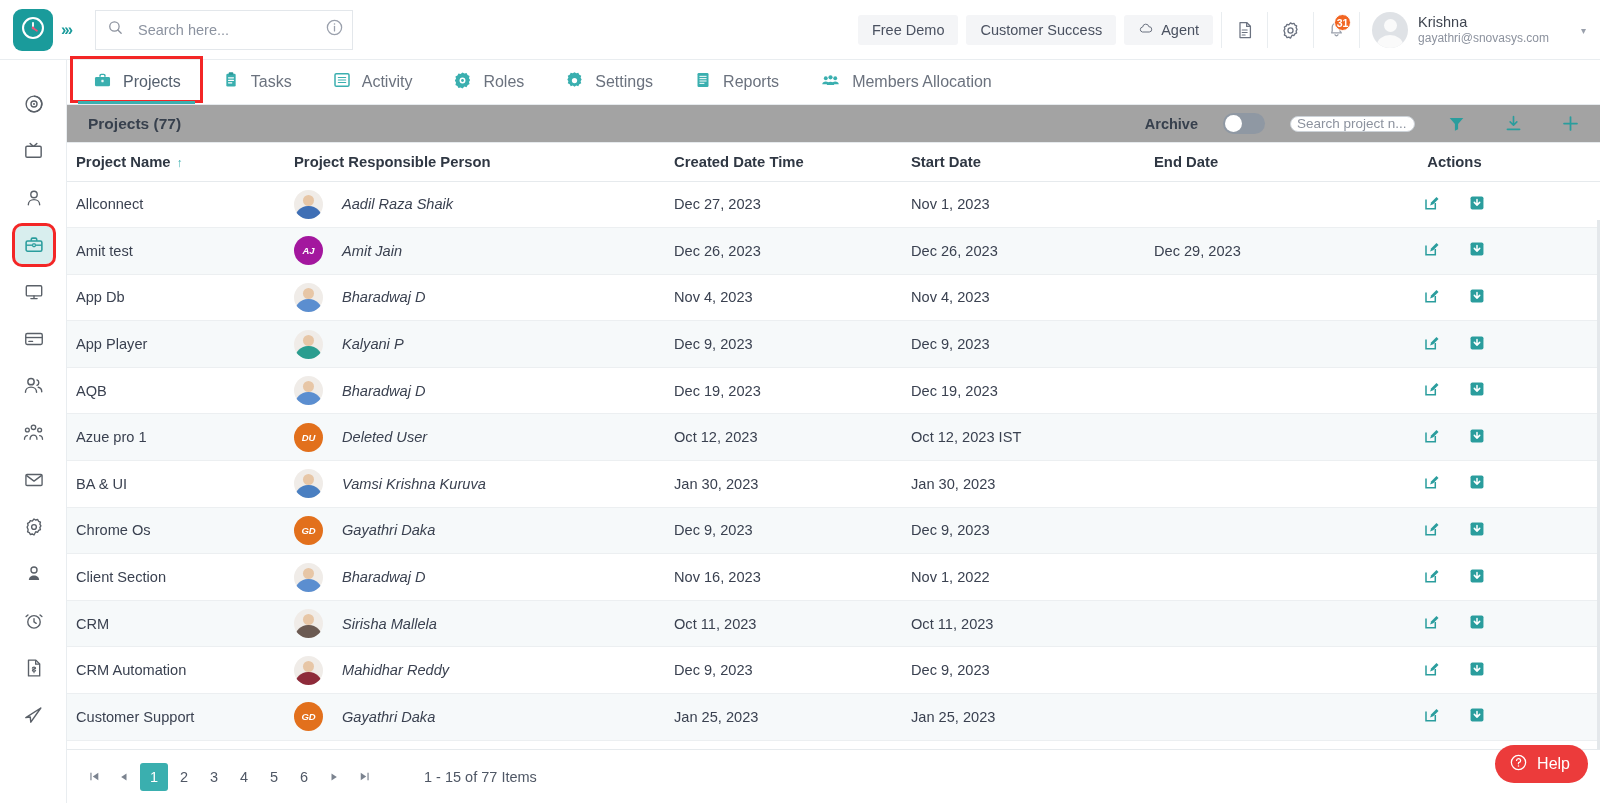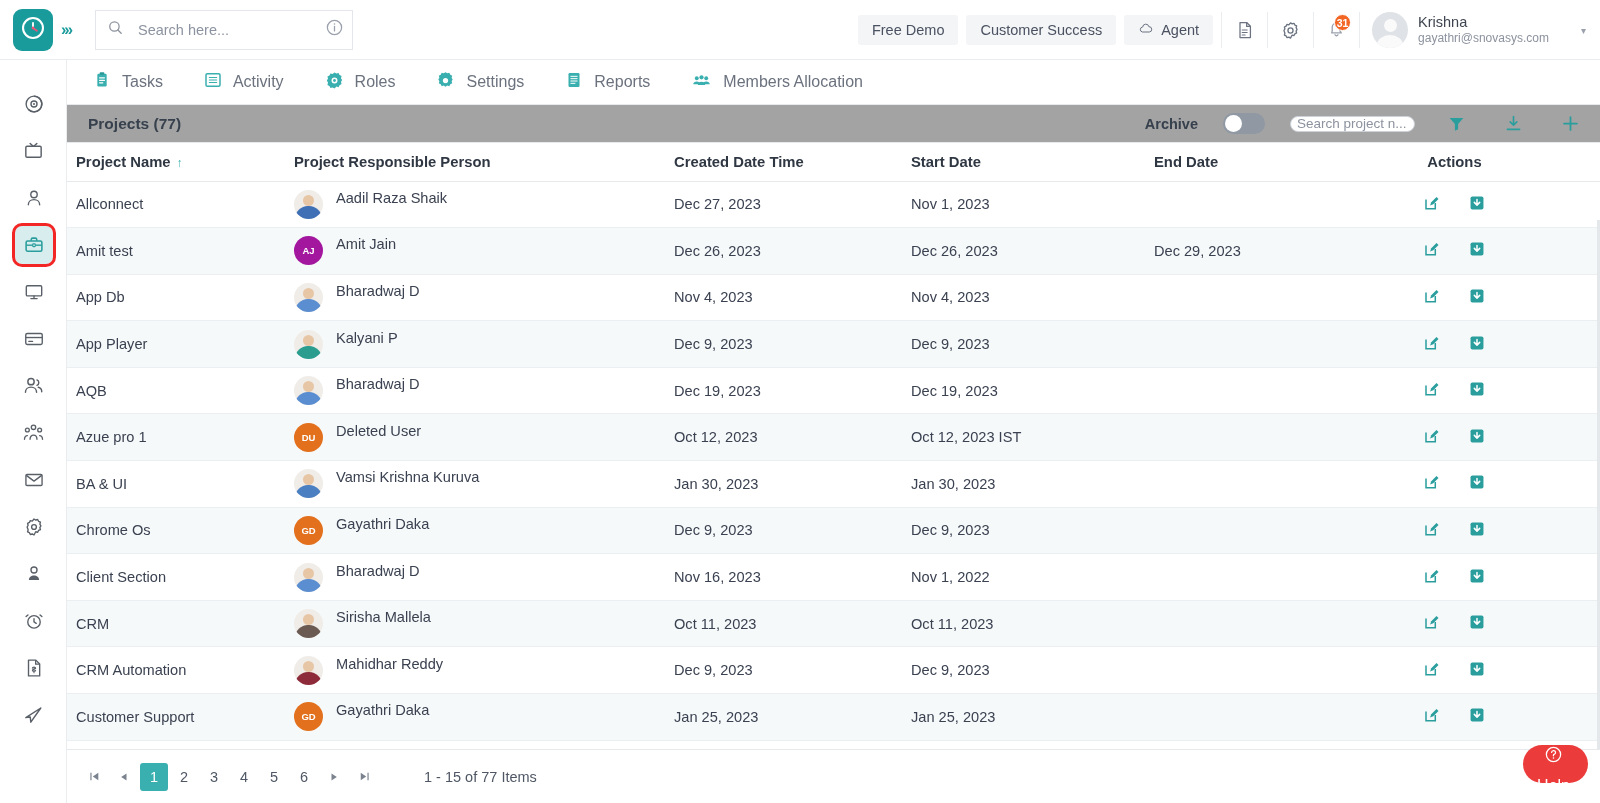--- a/index.html
+++ b/index.html
@@ -178,21 +178,21 @@
   .sort-arrow { color: #3aafaf; font-size: 12px; margin-left: 6px; }
   .th-actions { text-align: center !important; padding-right: 96px !important; }
 
   tbody td {
     height: 46.6px; font-size: 14.6px; color: #3a4150;
     padding: 0 10px; vertical-align: middle;
     border-bottom: 1px solid #eceff1;
   }
   tbody tr:nth-child(even) { background: #f6f9fa; }
   tbody tr:nth-child(odd) { background: #ffffff; }
-  .person { display: flex; gap: 13px; }
+  .person { display: flex; align-items: center; gap: 19px; font-style: italic; }
   .av {
     width: 29px; height: 29px; border-radius: 50%; flex: none;
     display: flex; align-items: center; justify-content: center;
     color: #fff; font-size: 9.5px; font-weight: bold; overflow: hidden;
     position: relative;
   }
   .av.photo::before {
     content: ""; position: absolute; top: 5px; left: 9px;
     width: 11px; height: 11px; border-radius: 50%; background: #e7c6a6;
   }
@@ -220,21 +220,20 @@
   .pg.arrow { color: #7b838f; font-size: 11px; }
   .pg-info { margin-left: 44px; font-size: 14.5px; color: #4f5765; }
 
   .help-btn {
     position: absolute; right: 12px; bottom: 20px;
     background: #ec3b3b; color: #fff; border-radius: 22px;
     height: 38px; padding: 0 18px 0 14px;
     display: flex; align-items: center; gap: 9px;
     font-size: 16px; cursor: pointer; border: none;
     font-family: "Liberation Sans", sans-serif;
-    flex-direction: column;
   }
   .scroll-line {
     position: absolute; right: 0; top: 160px; width: 3px; height: 560px;
     background: #e4e8eb;
   }
 </style>
 </head>
 <body>
 
 <div class="topbar">
@@ -434,20 +433,31 @@
     <svg width="23" height="23" viewBox="0 0 24 24" fill="none">
           <path d="M4 15.2 L19.6 5.2 L9.2 20 L8.6 14.6 Z" stroke="#5a6068" stroke-width="1.5" stroke-linejoin="round"></path>
         </svg>
       </span>
     </div>
 </div>
 
 <div class="content">
 
   <div class="tabs">
+    <div class="tab active">
+      <span>
+        <svg width="21" height="21" viewBox="0 0 24 24" fill="none">
+            <rect x="3.4" y="8" width="17.2" height="10.6" rx="1.6" fill="#3aafaf"></rect>
+            <path d="M9.2 7.8V6.4a1.4 1.4 0 0 1 1.4-1.4h2.8a1.4 1.4 0 0 1 1.4 1.4v1.4" stroke="#3aafaf" stroke-width="1.7"></path>
+            <rect x="10.7" y="11" width="2.6" height="3" rx="0.5" fill="#e8f6f6"></rect>
+          </svg>
+      </span>
+      <span>Projects</span>
+      <span class="hl"></span>
+    </div>
     <div class="tab">
       <span>
         <svg width="20" height="20" viewBox="0 0 24 24" fill="none">
             <rect x="6.4" y="4.4" width="11.2" height="15.4" rx="1.6" fill="#3aafaf"></rect>
             <rect x="9.2" y="2.8" width="5.6" height="3" rx="1" fill="#2b9898"></rect>
             <path d="M9 9.4h6M9 12.4h6M9 15.4h4" stroke="#ffffff" stroke-width="1.3" stroke-linecap="round"></path>
           </svg>
       </span>
       <span>Tasks</span>
     </div>

